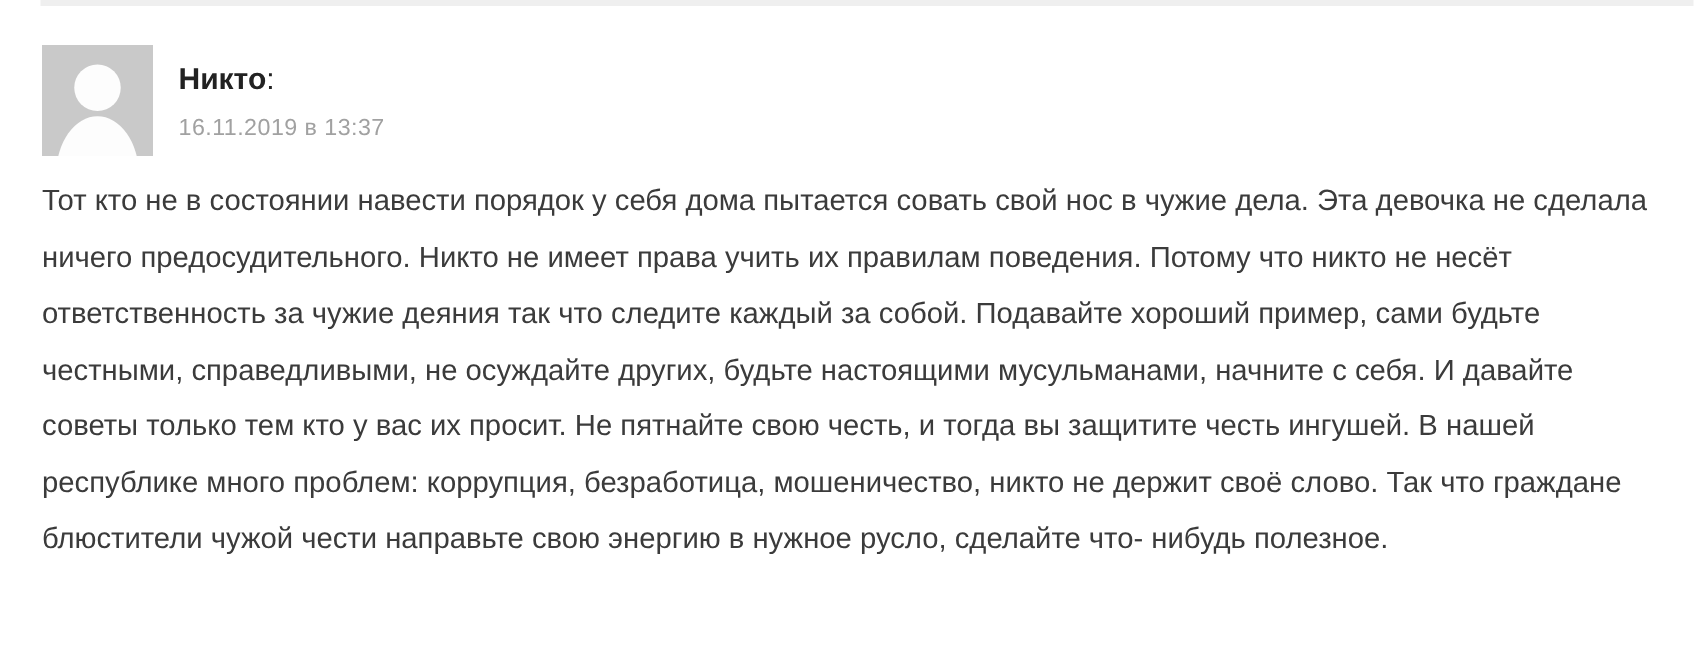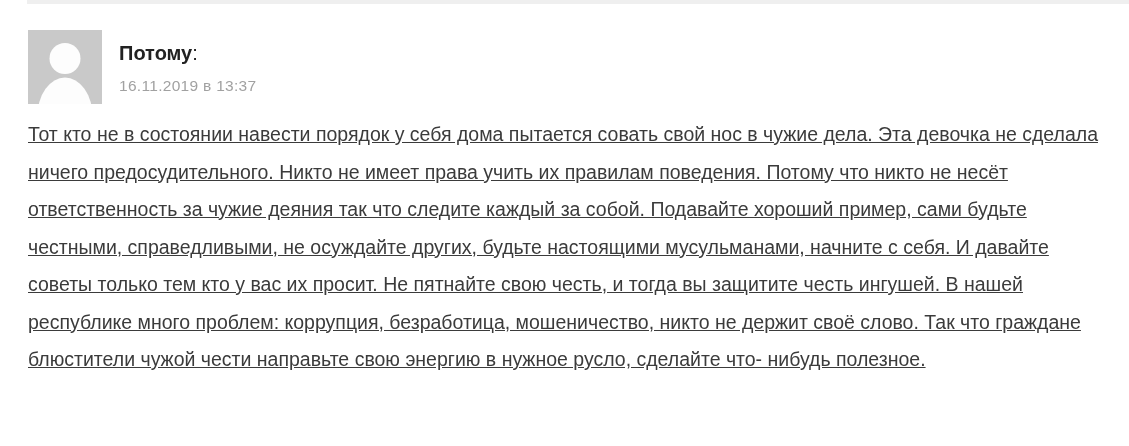--- a/index.html
+++ b/index.html
@@ -50,37 +50,36 @@
     font-size: 15.5px;
     line-height: 18px;
     color: #a1a1a1;
     letter-spacing: 0.3px;
   }
   .comment-text {
     margin-top: 12px;
     font-size: 19.5px;
     line-height: 37.5px;
     color: #3b3b3b;
-    text-decoration: underline;
   }
 </style>
 </head>
 <body>
 
 <div class="top-separator"></div>
 
 <div class="comment">
   <div class="comment-header">
     <div class="avatar">
       <svg width="74" height="74" viewBox="0 0 74 74">
         <circle cx="37" cy="28.5" r="15.5" fill="#fdfdfd"></circle>
         <ellipse cx="37" cy="86" rx="27.5" ry="38.5" fill="#fdfdfd"></ellipse>
       </svg>
     </div>
     <div class="comment-meta">
       <div class="comment-author-line">
-        <span class="author-name">Потому</span><span class="author-sep">:</span>
+        <span class="author-name">Никто</span><span class="author-sep">:</span>
       </div>
       <div class="comment-date">16.11.2019 в 13:37</div>
     </div>
   </div>
   <div class="comment-text">Тот кто не в состоянии навести порядок у себя дома пытается совать свой нос в чужие дела. Эта девочка не сделала ничего предосудительного. Никто не имеет права учить их правилам поведения. Потому что никто не несёт ответственность за чужие деяния так что следите каждый за собой. Подавайте хороший пример, сами будьте честными, справедливыми, не осуждайте других, будьте настоящими мусульманами, начните с себя. И давайте советы только тем кто у вас их просит. Не пятнайте свою честь, и тогда вы защитите честь ингушей. В нашей республике много проблем: коррупция, безработица, мошеничество, никто не держит своё слово. Так что граждане блюстители чужой чести направьте свою энергию в нужное русло, сделайте что- нибудь полезное.</div>
 </div>
 
 </body></html>

